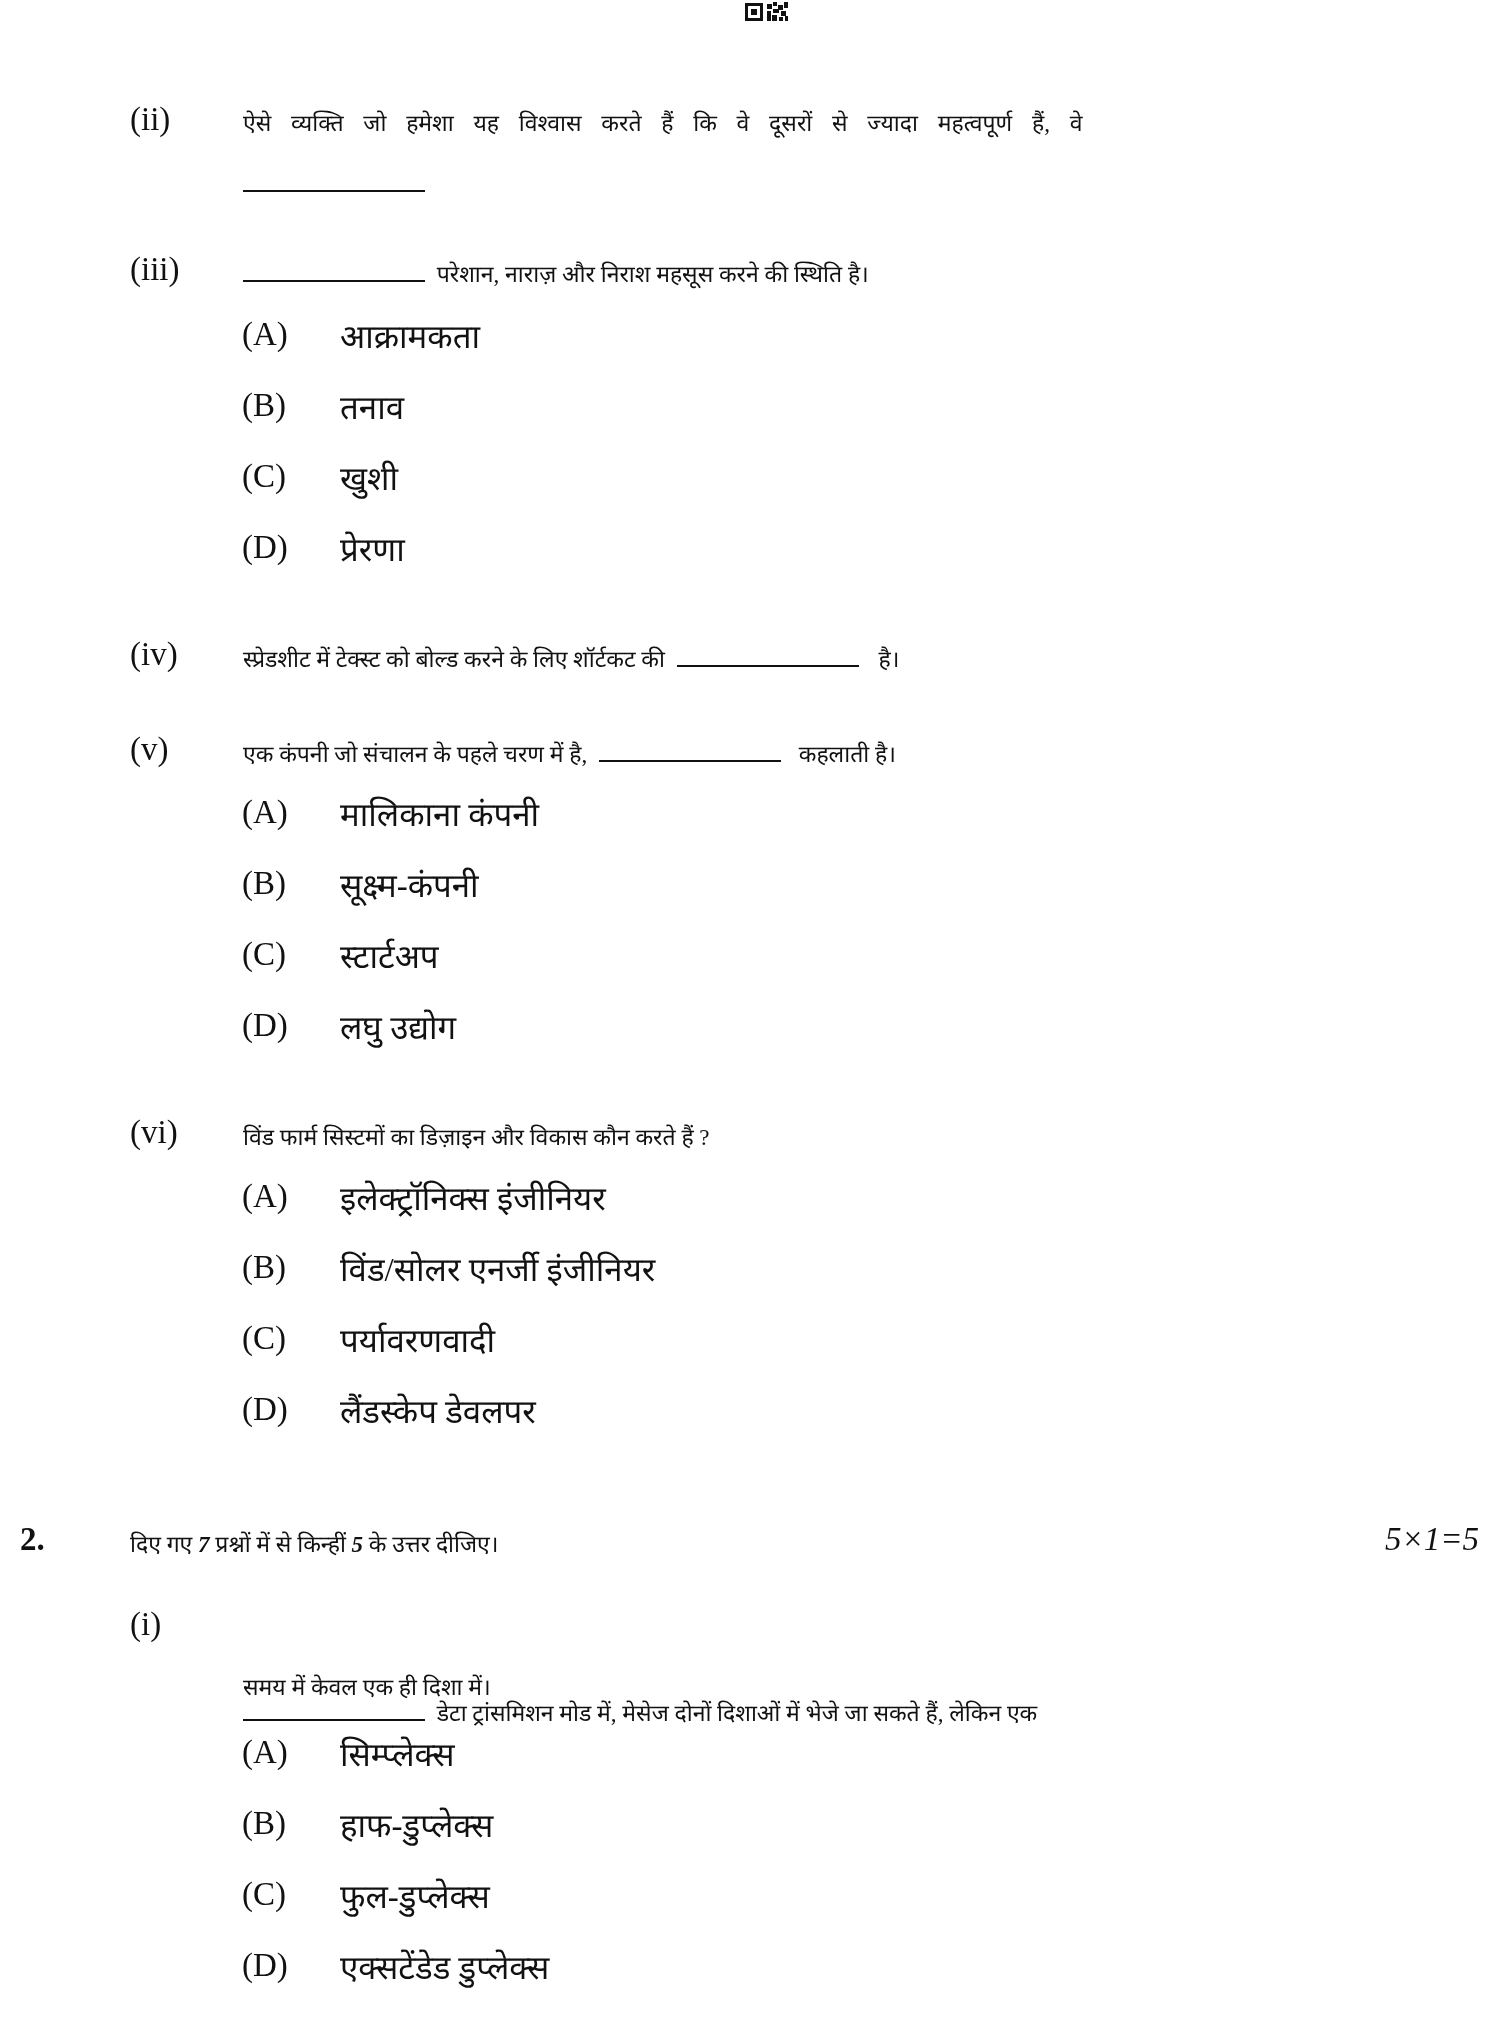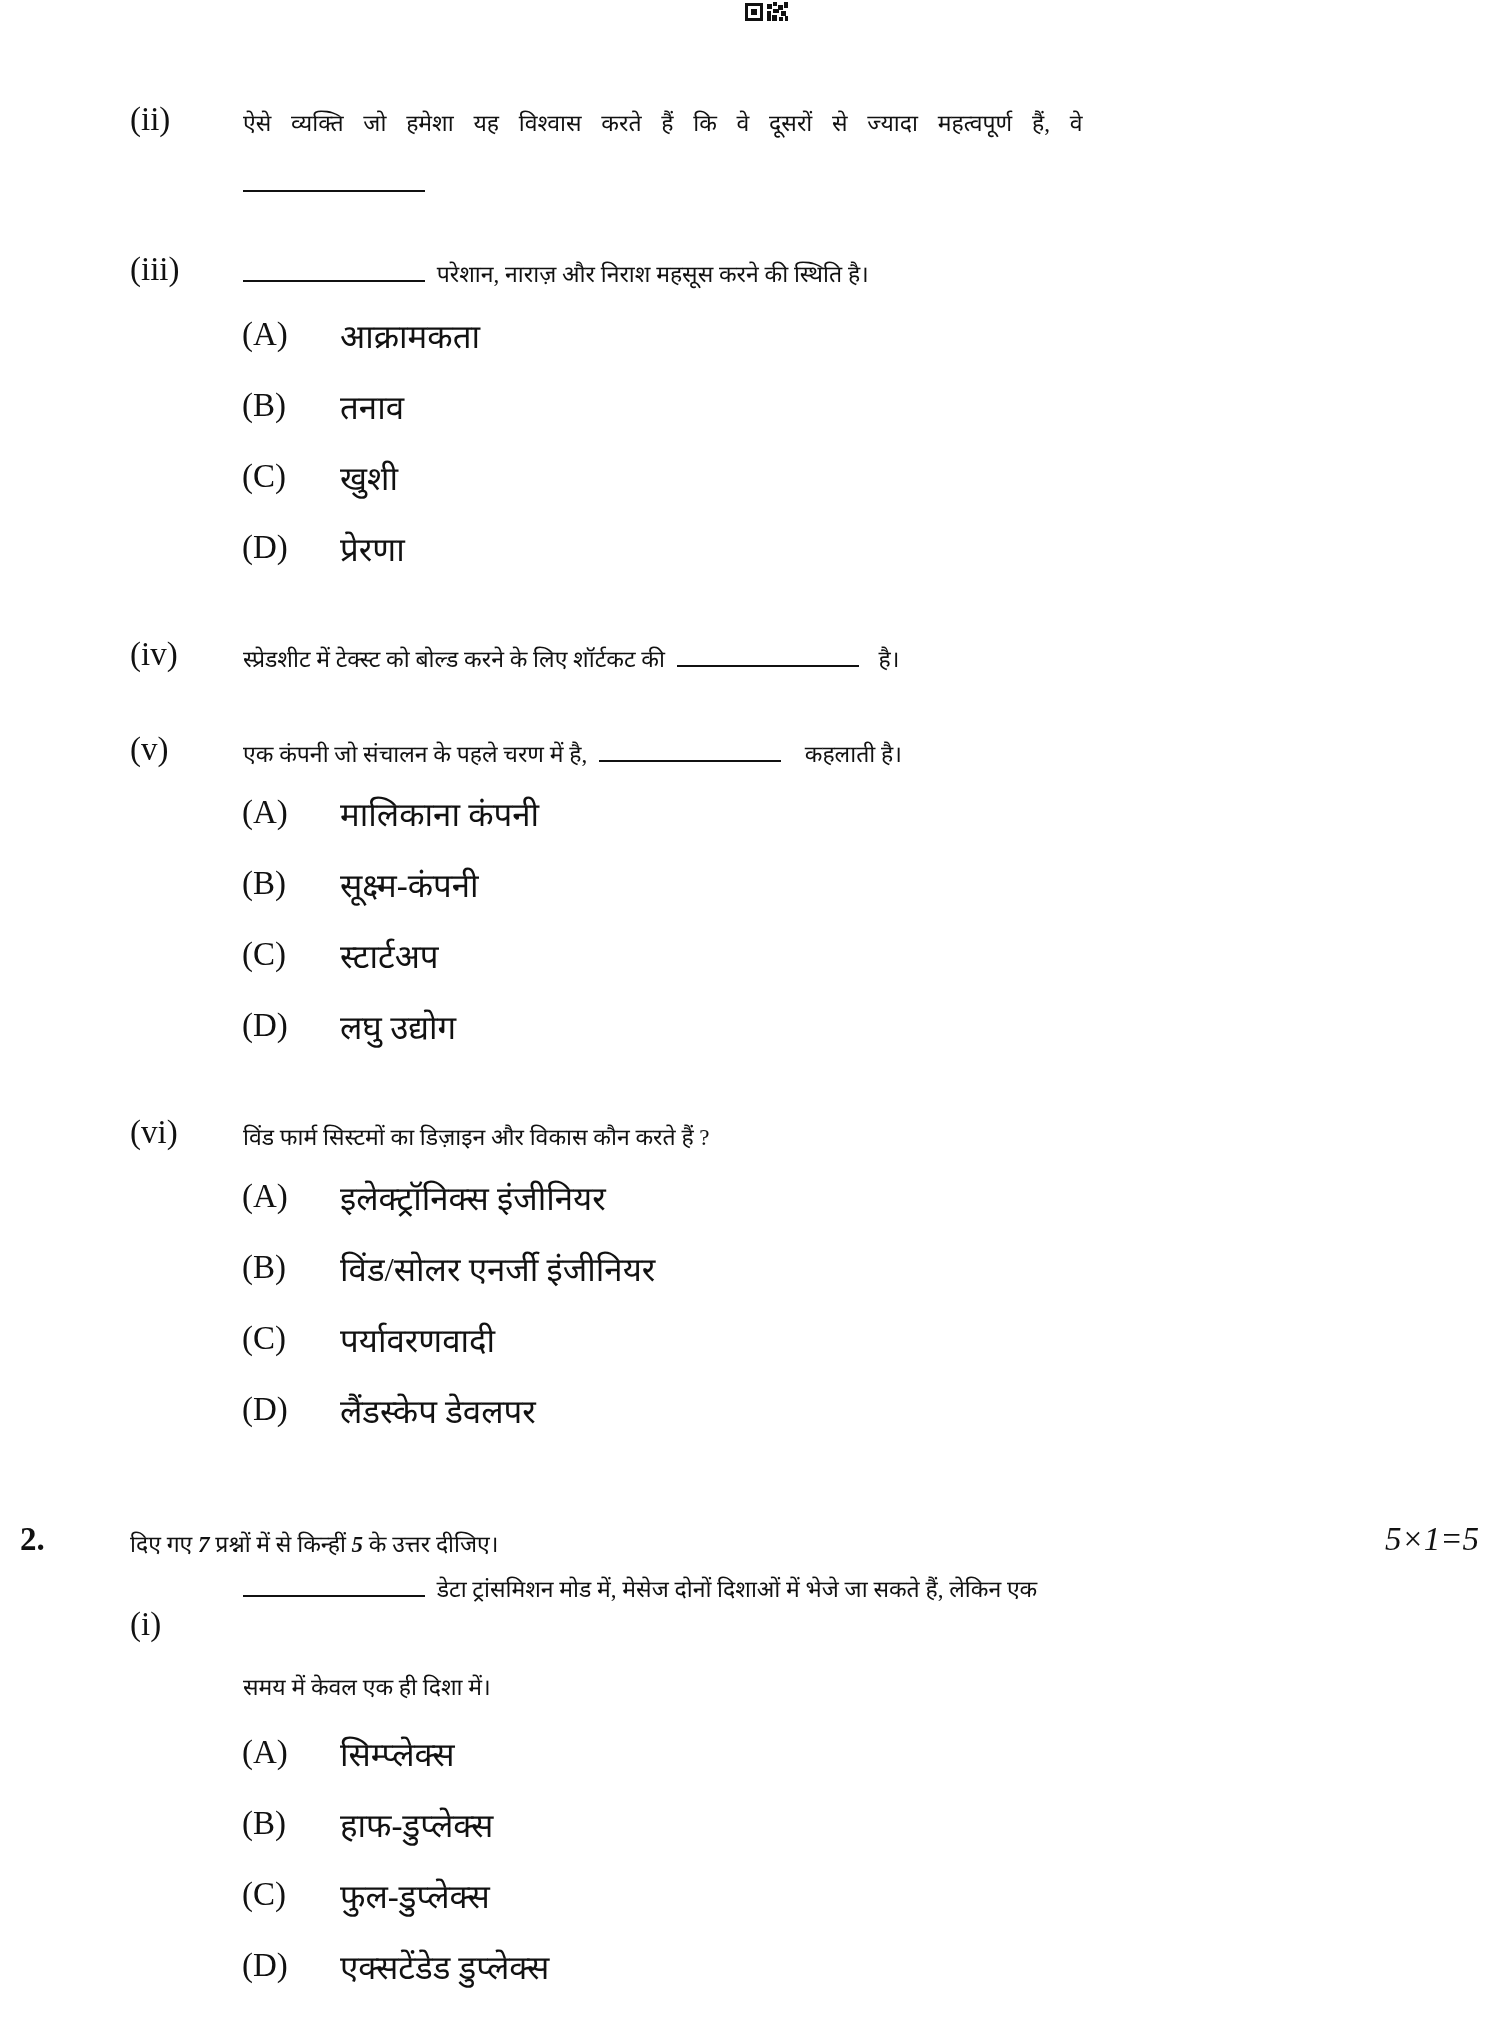--- a/index.html
+++ b/index.html
@@ -123,21 +123,21 @@
     <span class="blank"></span>
     <span style="margin-left:8px">है।</span>
   </span>
 </div>
 
 <div>
   <span class="abs roman" style="top:731px">(v)</span>
   <span class="abs qtext" style="top:725px;">
     <span>एक कंपनी जो संचालन के पहले चरण में है,</span>
     <span class="blank"></span>
-    <span style="margin-left:12px">कहलाती है।</span>
+    <span style="margin-left:6px">कहलाती है।</span>
   </span>
   <div>
     <span class="abs opt-letter" style="top:794px">(A)</span>
     <span class="abs opt-text" style="top:791px">मालिकाना कंपनी</span>
   </div>
   <div>
     <span class="abs opt-letter" style="top:865px">(B)</span>
     <span class="abs opt-text" style="top:862px">सूक्ष्म-कंपनी</span>
   </div>
   <div>
@@ -178,21 +178,21 @@
     <b class="n">7</b>
     <span>प्रश्नों में से किन्हीं</span>
     <b class="n">5</b>
     <span>के उत्तर दीजिए।</span>
   </span>
   <span class="marks" style="top:1521px">5×1=5</span>
 </div>
 
 <div>
   <span class="abs roman" style="top:1606px">(i)</span>
-  <span class="abs qtext" style="top:1560px;">
+  <span class="abs qtext" style="top:1684px;">
     <span class="blank first"></span>
     <span>डेटा ट्रांसमिशन मोड में, मेसेज दोनों दिशाओं में भेजे जा सकते हैं, लेकिन एक</span>
   </span>
   <span class="abs qtext" style="top:1658px;">समय में केवल एक ही दिशा में।</span>
   <div>
     <span class="abs opt-letter" style="top:1734px">(A)</span>
     <span class="abs opt-text" style="top:1731px">सिम्प्लेक्स</span>
   </div>
   <div>
     <span class="abs opt-letter" style="top:1805px">(B)</span>

